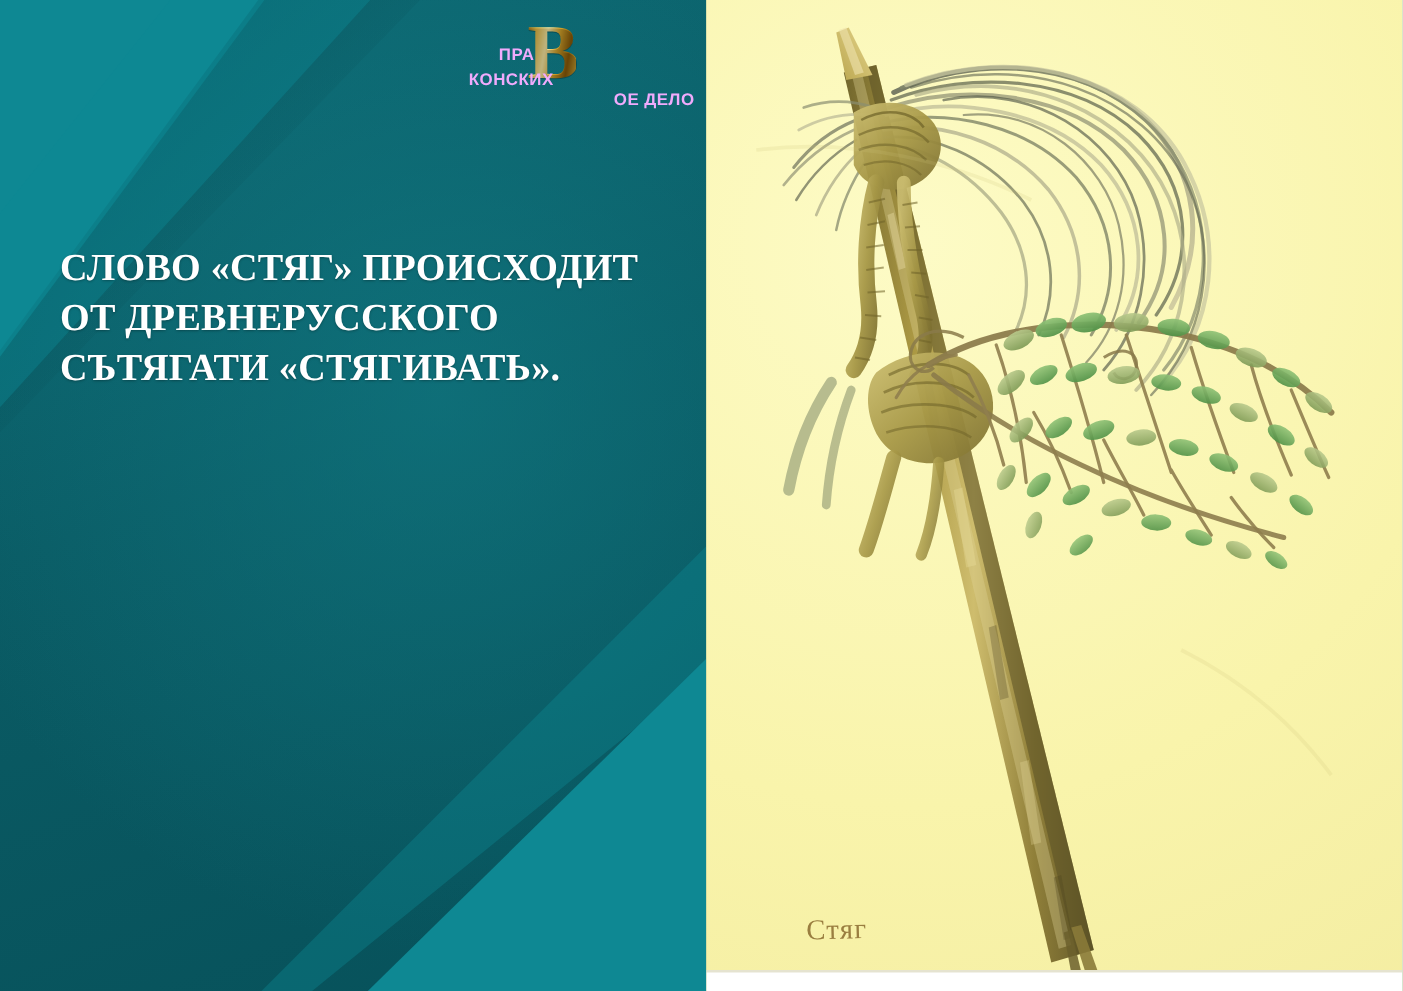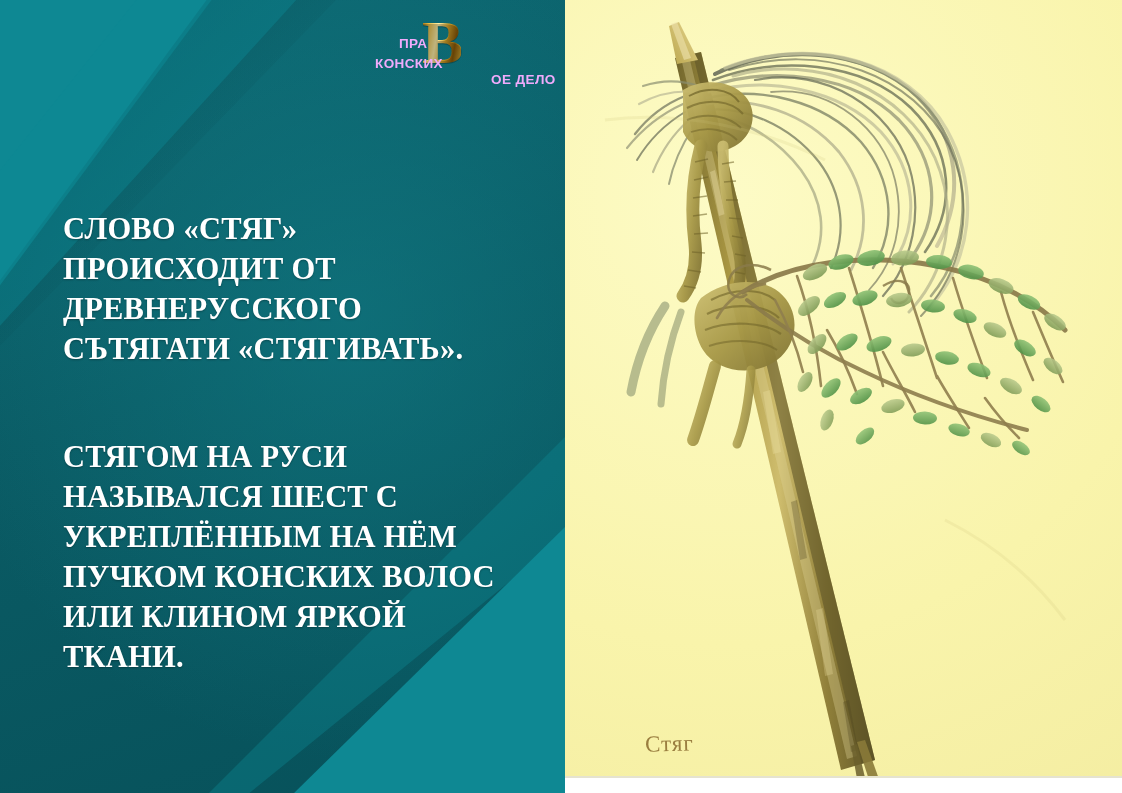--- a/index.html
+++ b/index.html
@@ -72,21 +72,21 @@
 
   
   .copy{
     position:absolute;left:48px;top:194px;width:490px;
     color:#ffffff;
     font-family:"Liberation Serif",serif;
     font-size:30.5px;line-height:40px;font-weight:700;
     letter-spacing:.2px;
     text-shadow:0 1px 2px rgba(0,0,0,.30);
   }
-  .copy p{margin:15px;}
+  .copy p{margin:0;}
   .copy .gap{height:38px;}
 
   
   .art-panel{
     position:absolute;left:565px;top:0;width:557px;height:793px;
     background:#fbf8b4;overflow:hidden;
   }
   .art-paper{
     position:absolute;left:0;top:0;width:557px;height:776px;
     background:
@@ -127,21 +127,20 @@
     <div class="logo">
       <span class="logo-v">В</span>
       <span class="logo-line logo-l1-a">ПРА</span>
       <span class="logo-line logo-l1-b">ОЕ ДЕЛО</span>
       <span class="logo-line logo-l2">КОНСКИХ</span>
     </div>
 
     <div class="copy">
       <p>СЛОВО «СТЯГ» ПРОИСХОДИТ ОТ ДРЕВНЕРУССКОГО СЪТЯГАТИ «СТЯГИВАТЬ».</p>
       <div class="gap"></div>
-      <p>СТЯГОМ НА РУСИ НАЗЫВАЛСЯ ШЕСТ С УКРЕПЛЁННЫМ НА НЁМ ПУЧКОМ КОНСКИХ ВОЛОС ИЛИ КЛИНОМ ЯРКОЙ ТКАНИ.</p>
     </div>
   </div>
 
   <div class="art-panel">
     <div class="seam"></div>
     <div class="art-paper"></div>
 
     <svg class="art-svg" viewBox="0 0 557 793">
       <defs>
         <linearGradient id="poleG" x1="0" y1="0" x2="1" y2="0">

